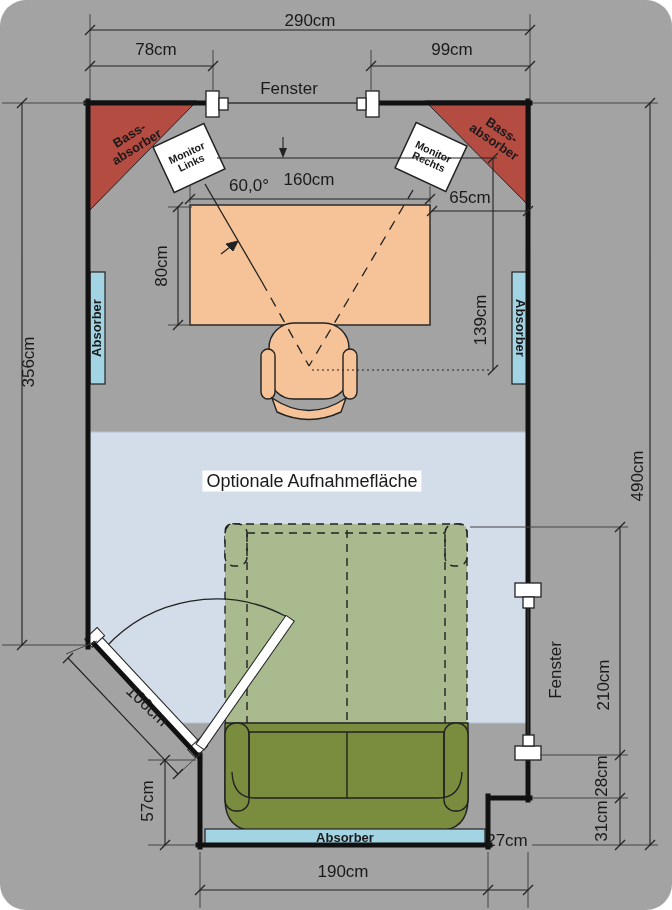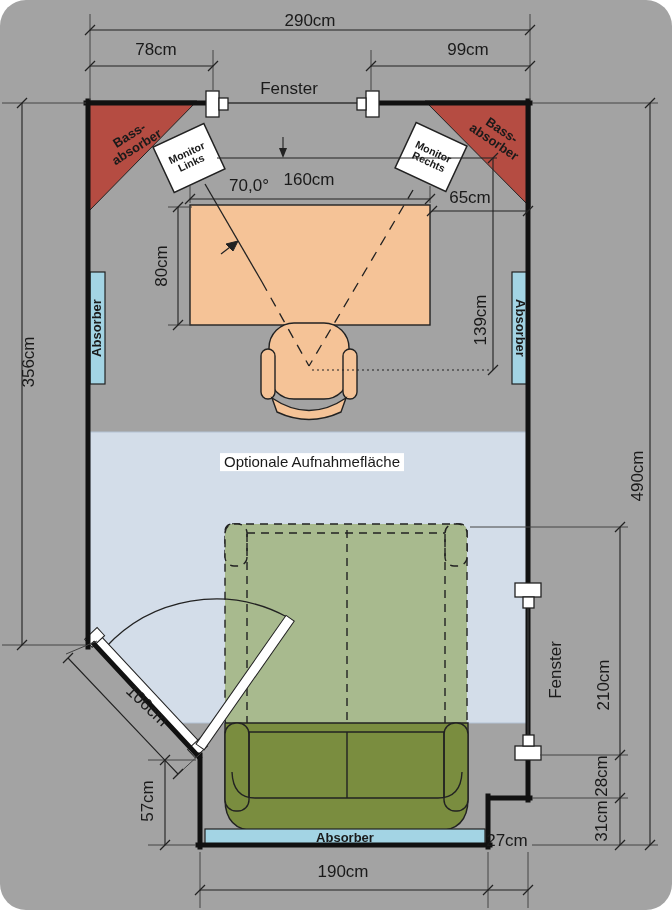--- a/index.html
+++ b/index.html
@@ -150,46 +150,46 @@
              M173,212 L183,202 M173,330 L183,320
              M488,163 L498,153 M488,375 L498,365
              M160,765 L170,755 M160,850 L170,840
              M195,895 L205,885 M483,895 L493,885 M523,895 L533,885
              M63,663 L73,653 M173,779 L183,769"></path>
   </g>
 </svg>
 
 <div class="lbl" style="left:310px;top:21px">290cm</div>
 <div class="lbl" style="left:156px;top:50px">78cm</div>
-<div class="lbl" style="left:468px;top:50px">99cm</div>
+<div class="lbl" style="left:452px;top:50px">99cm</div>
 <div class="lbl" style="left:289px;top:89px">Fenster</div>
 
 <div class="lbl pre bold" style="left:133px;top:141px;font-size:13px;transform:translate(-50%,-50%) rotate(-32deg)">Bass-
 absorber</div>
 <div class="lbl pre bold" style="left:498px;top:136px;font-size:13px;transform:translate(-50%,-50%) rotate(34deg)">Bass-
 absorber</div>
 
 <div class="lbl pre bold" style="left:189px;top:158px;font-size:10.5px;transform:translate(-50%,-50%) rotate(-25deg)">Monitor
 Links</div>
 <div class="lbl pre bold" style="left:431px;top:157px;font-size:10.5px;transform:translate(-50%,-50%) rotate(25deg)">Monitor
 Rechts</div>
 
-<div class="lbl" style="left:249px;top:186px">70,0°</div>
+<div class="lbl" style="left:249px;top:186px">60,0°</div>
 <div class="lbl" style="left:309px;top:180px">160cm</div>
 <div class="lbl" style="left:470px;top:198px">65cm</div>
 <div class="lbl rot90" style="left:162px;top:266px">80cm</div>
 <div class="lbl rot90" style="left:481px;top:320px">139cm</div>
 
 <div class="lbl rot90 bold mid" style="left:97px;top:328px">Absorber</div>
 <div class="lbl rot90cw bold mid" style="left:520px;top:328px">Absorber</div>
 
 <div class="lbl rot90" style="left:29px;top:362px">356cm</div>
 <div class="lbl rot90" style="left:638px;top:476px">490cm</div>
 
-<div class="lbl whitebg" style="left:312px;top:462px;font-size:15px">Optionale Aufnahmefläche</div>
+<div class="lbl whitebg" style="left:312px;top:481px;font-size:18px">Optionale Aufnahmefläche</div>
 
 <div class="lbl rot90" style="left:556px;top:670px">Fenster</div>
 <div class="lbl rot90" style="left:604px;top:685px">210cm</div>
 <div class="lbl rot90" style="left:602px;top:776px">28cm</div>
 <div class="lbl rot90" style="left:602px;top:821px">31cm</div>
 
 <div class="lbl" style="left:147px;top:706px;transform:translate(-50%,-50%) rotate(44deg)">106cm</div>
 <div class="lbl rot90" style="left:148px;top:801px">57cm</div>
 
 <div class="lbl bold mid" style="left:345px;top:838px">Absorber</div>

